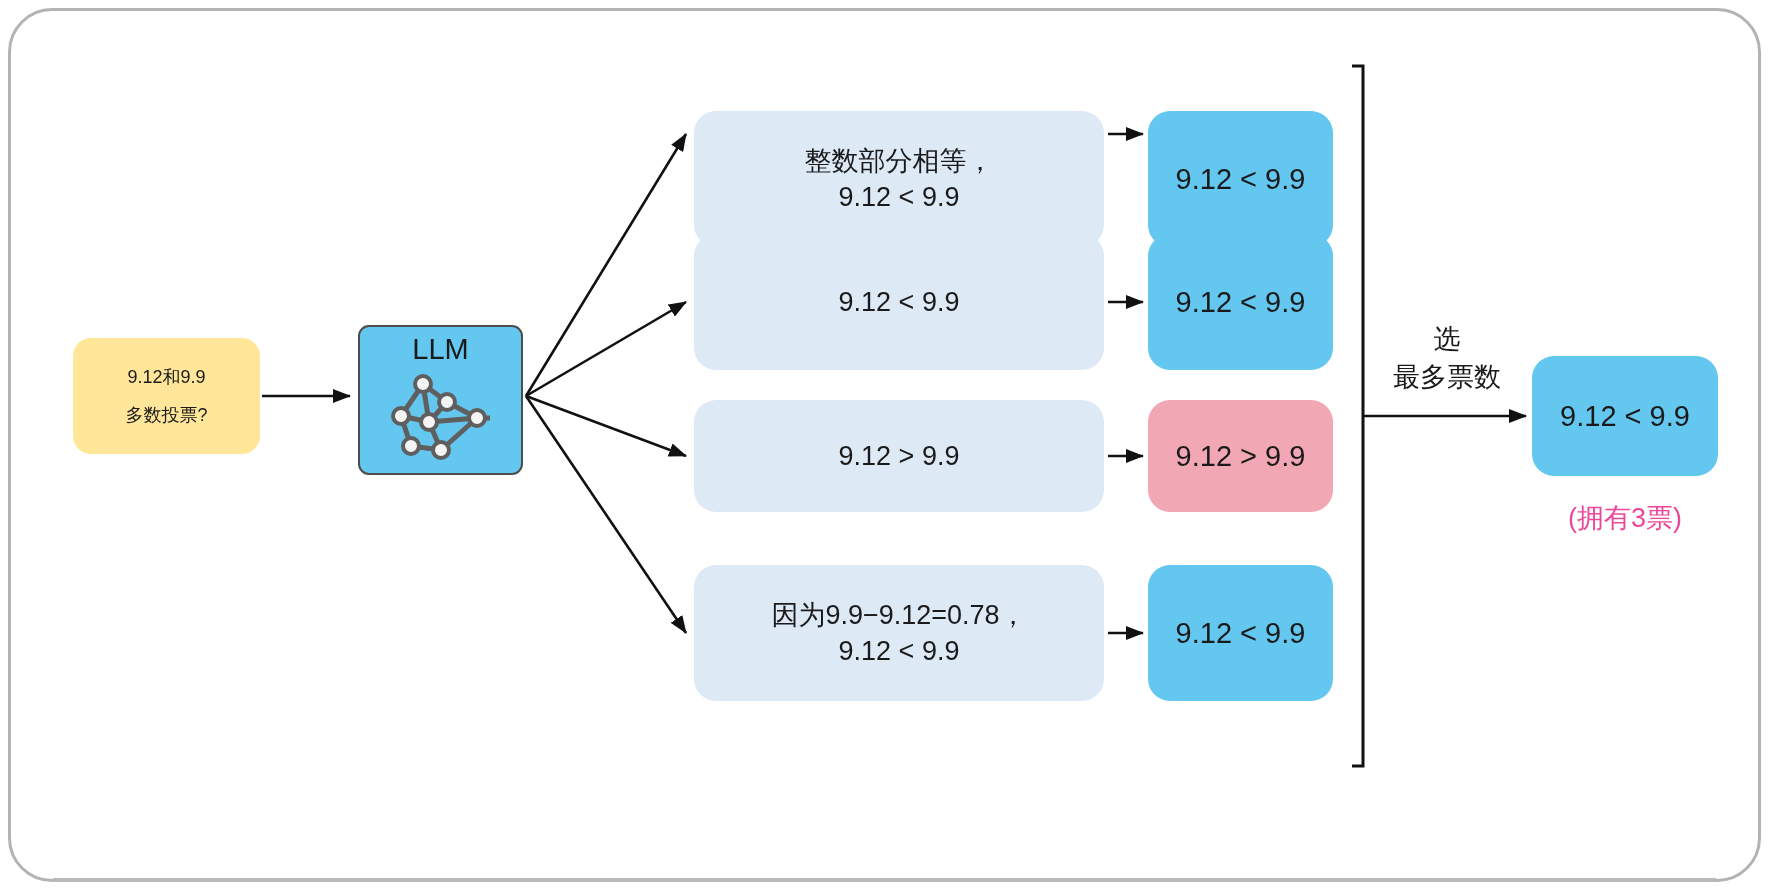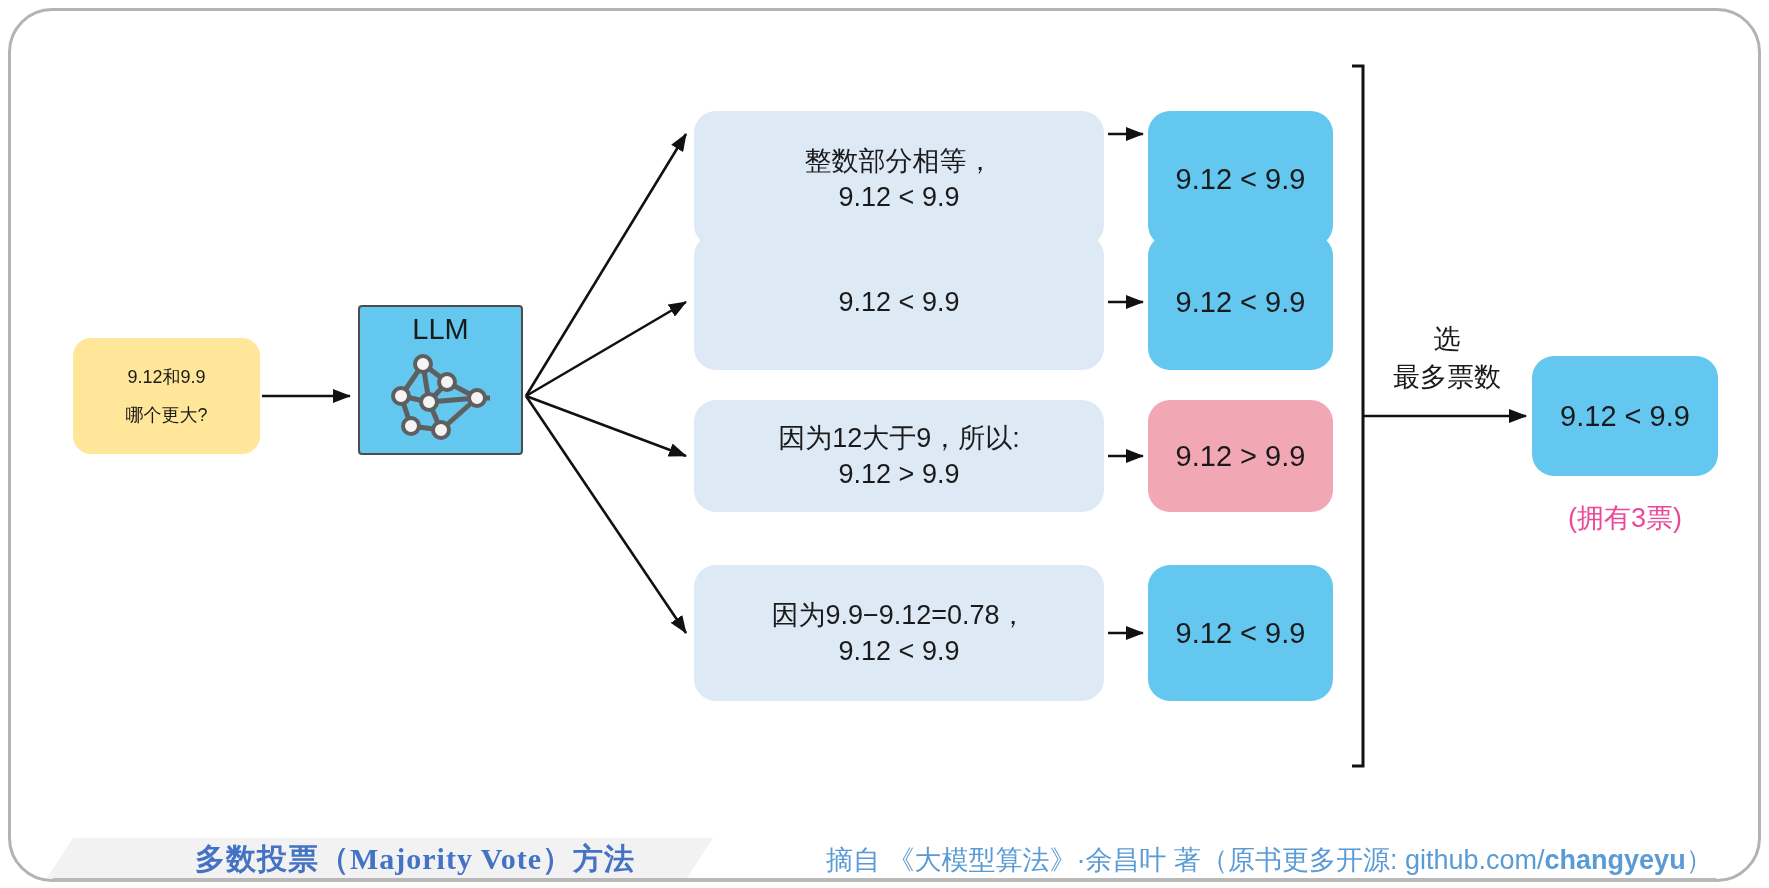--- a/index.html
+++ b/index.html
@@ -11,22 +11,22 @@
     position:absolute;left:8px;top:8px;right:8px;bottom:6px;
     border:3px solid #b3b3b3;border-radius:44px;pointer-events:none;
   }
   .arrow-layer{position:absolute;left:0;top:0;width:1769px;height:888px;pointer-events:none;}
   .box{position:absolute;display:flex;flex-direction:column;align-items:center;justify-content:center;text-align:center;}
   .input-box{
     left:73px;top:338px;width:187px;height:116px;background:#FFE699;border-radius:18px;
     font-size:18px;line-height:38px;
   }
   .llm-box{
-    left:358px;top:305px;width:165px;height:150px;background:#63C7F0;border:2px solid #4d4d4d;
-    border-radius:4px;box-sizing:border-box;justify-content:flex-start;
+    left:358px;top:325px;width:165px;height:150px;background:#63C7F0;border:2px solid #4d4d4d;
+    border-radius:11px;box-sizing:border-box;justify-content:flex-start;
   }
   .llm-label{font-size:29px;margin-top:6px;}
   .reason-box{
     left:694px;width:410px;background:#DEE9F6;border-radius:22px;
     font-size:27px;line-height:36px;
   }
   .r1{top:66px;height:136px;margin-top:45px;}
   .r2{top:234px;height:136px;}
   .r3{top:400px;height:112px;}
   .r4{top:565px;height:136px;}
@@ -87,21 +87,21 @@
       <line x1="1108" y1="302" x2="1143" y2="302" marker-end="url(#ah)"></line>
       <line x1="1108" y1="456" x2="1143" y2="456" marker-end="url(#ah)"></line>
       <line x1="1108" y1="633" x2="1143" y2="633" marker-end="url(#ah)"></line>
       <path d="M1352,66 L1363,66 L1363,766 L1352,766" stroke-width="3"></path>
       <line x1="1363" y1="416" x2="1526" y2="416" marker-end="url(#ah)"></line>
     </g>
   </svg>
 
   <div class="box input-box">
     <div>9.12和9.9</div>
-    <div>哪个更大?</div>
+    <div>多数投票?</div>
   </div>
 
   <div class="box llm-box">
     <div class="llm-label">LLM</div>
     <svg class="nn-icon" width="104" height="92" viewBox="0 0 104 92">
       <g stroke="#5f5f5f" stroke-width="5" fill="none">
         <line x1="34" y1="12" x2="58" y2="30"></line>
         <line x1="34" y1="12" x2="12" y2="44"></line>
         <line x1="34" y1="12" x2="40" y2="50"></line>
         <line x1="12" y1="44" x2="40" y2="50"></line>
@@ -135,21 +135,20 @@
   </div>
 
   <div class="box reason-box r2">
     <div>9.12 &lt; 9.9</div>
   </div>
   <div class="box answer-box r2 ok">
     <div>9.12 &lt; 9.9</div>
   </div>
 
   <div class="box reason-box r3">
-    <div>因为12大于9，所以:</div>
     <div>9.12 &gt; 9.9</div>
   </div>
   <div class="box answer-box r3 bad">
     <div>9.12 &gt; 9.9</div>
   </div>
 
   <div class="box reason-box r4">
     <div>因为9.9−9.12=0.78，</div>
     <div>9.12 &lt; 9.9</div>
   </div>
@@ -160,20 +159,15 @@
   <div class="vote-label">
     <div>选</div>
     <div>最多票数</div>
   </div>
 
   <div class="box final-box">
     <div>9.12 &lt; 9.9</div>
   </div>
   <div class="vote-note">(拥有3票)</div>
 
-  <div class="footer">
-    <div class="footer-band"></div>
-    <div class="footer-title">多数投票（Majority Vote）方法</div>
-    <div class="footer-attr"><span>摘自 《大模型算法》·余昌叶 著（原书更多开源: github.com/</span><b>changyeyu</b><span>）</span></div>
-  </div>
   <div class="bottom-bar"></div>
 
 </div>
 
 </body></html>

